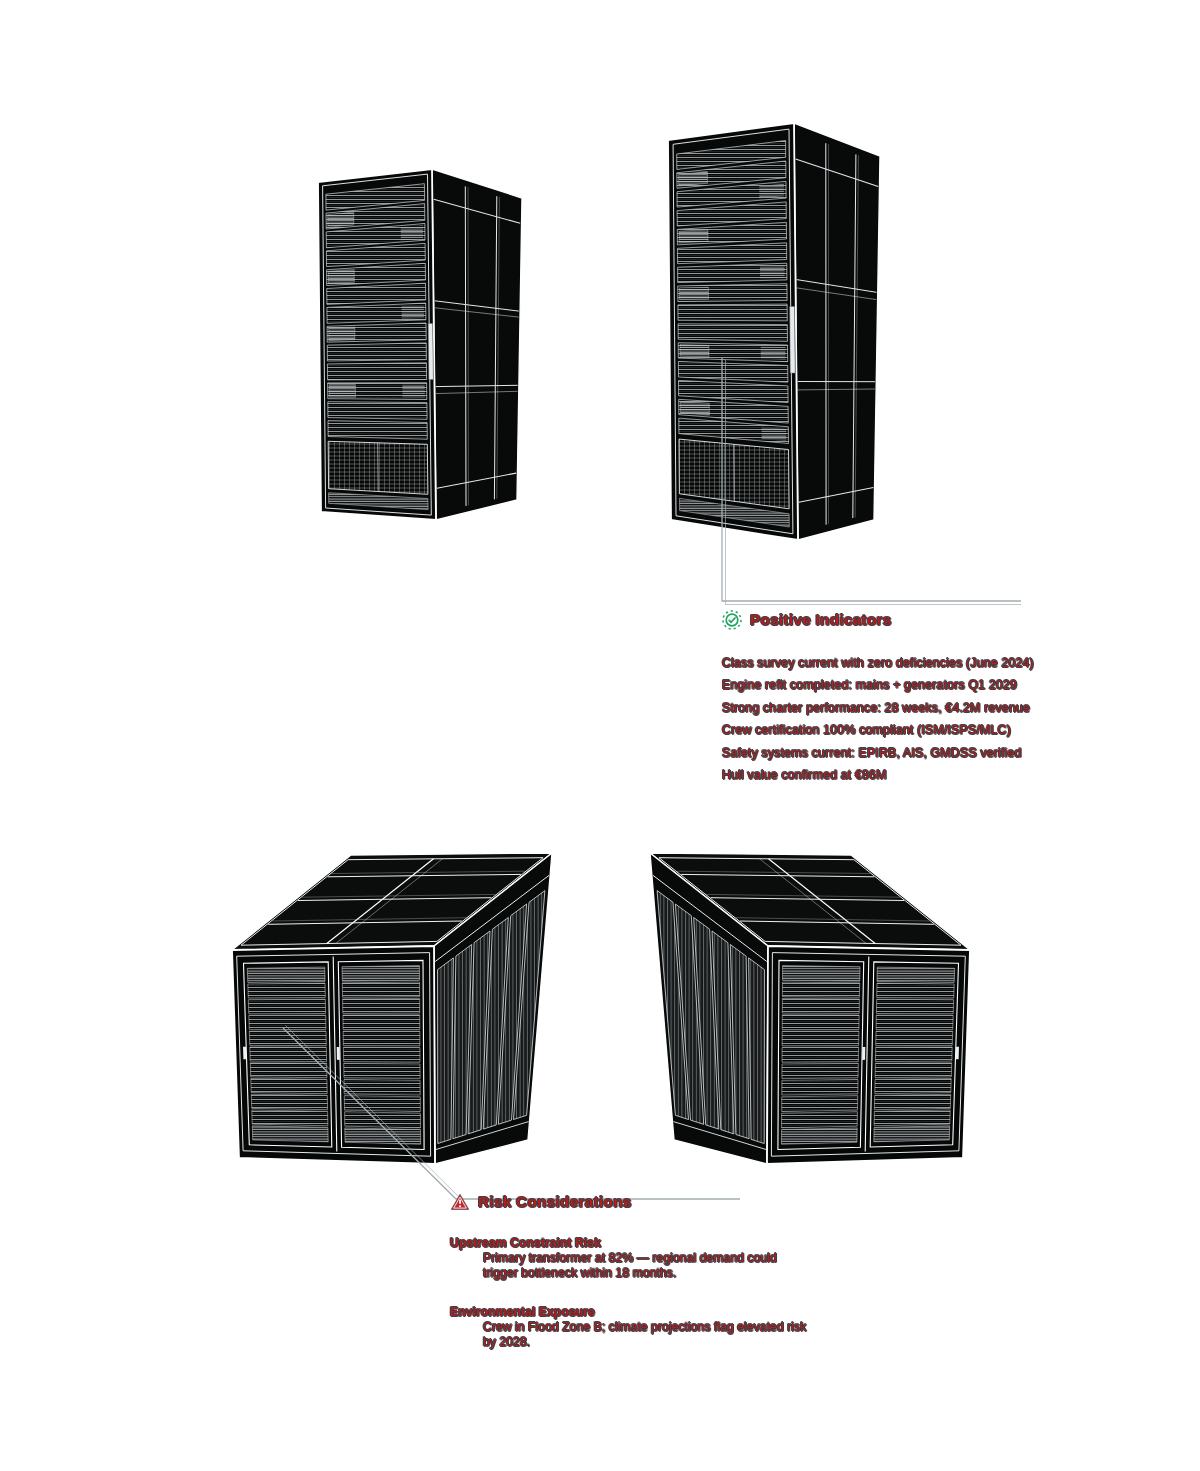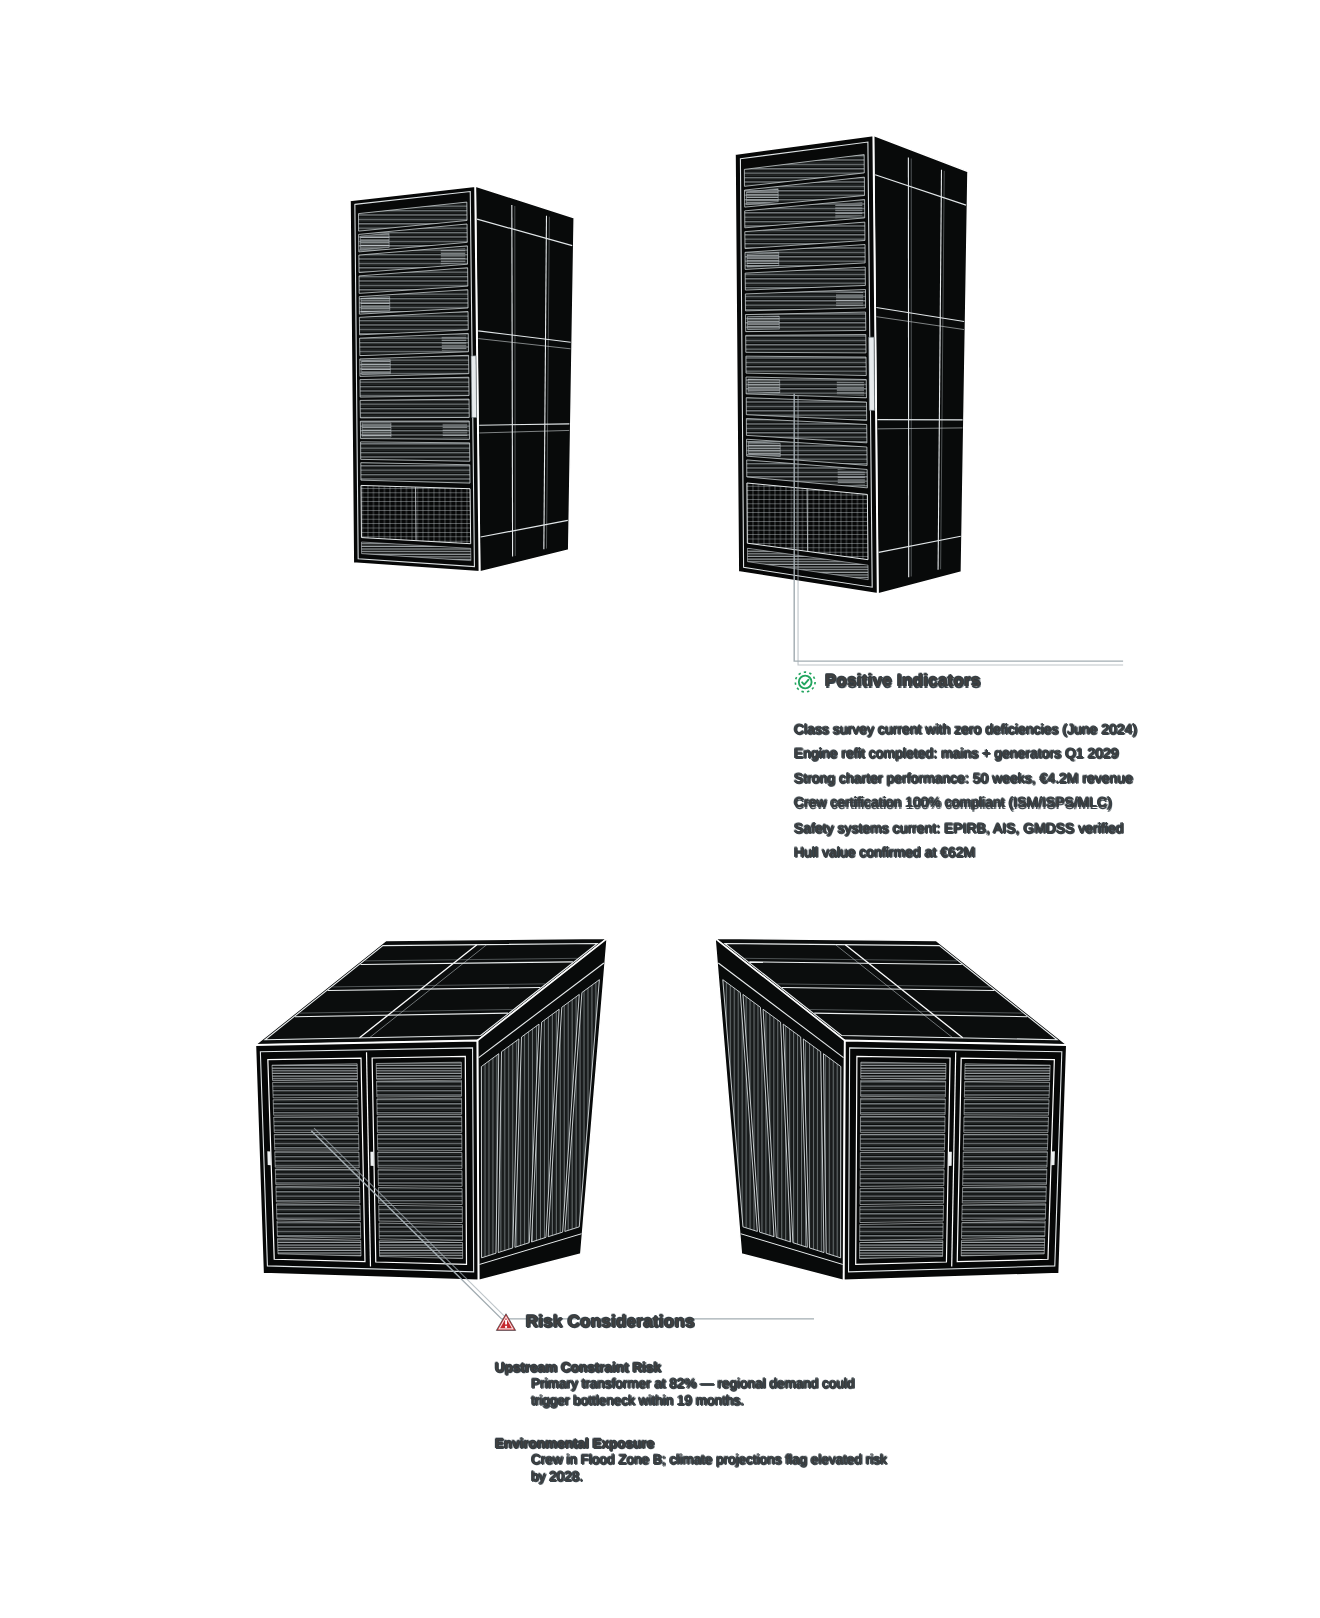--- a/index.html
+++ b/index.html
@@ -6,21 +6,21 @@
   html,body{margin:0;padding:0;}
   body{
     width:1200px;height:1471px;position:relative;background:#ffffff;
     font-family:"Liberation Sans", sans-serif;overflow:hidden;
   }
   .canvas{position:absolute;inset:0;}
   .fig{position:absolute;}
   .overlay{position:absolute;inset:0;width:1200px;height:1471px;pointer-events:none;}
   
   .etched{
-    color:#404040;
+    color:#b91c1c;
     text-shadow:
       -1px 0 rgba(47,58,64,.92), 1px 0 rgba(47,58,64,.92),
       0 -1px rgba(47,58,64,.92), 0 1px rgba(47,58,64,.92),
       -1px -1px rgba(47,58,64,.5), 1px 1px rgba(47,58,64,.5);
   }
   .ann{position:absolute;}
   .ann-head{display:flex;align-items:center;gap:8px;height:20px;}
   .ann-title{font-size:15.5px;font-weight:700;letter-spacing:.2px;white-space:nowrap;}
   .icon{width:20px;height:20px;flex:0 0 auto;display:block;}
   .pos-items{margin-top:22px;}
@@ -266,41 +266,41 @@
       <svg class="icon" viewBox="0 0 20 20" style="color: rgb(34, 165, 95);">
         <circle cx="10" cy="10" r="9" fill="none" stroke="currentColor" stroke-width="1.5" stroke-dasharray="2.2 2.9"></circle>
         <circle cx="10" cy="10" r="5.8" fill="none" stroke="currentColor" stroke-width="1.7"></circle>
         <path d="M7.2 10.3l1.9 2 3.9-4.4" fill="none" stroke="currentColor" stroke-width="1.7" stroke-linecap="round" stroke-linejoin="round"></path>
       </svg>
       <span class="ann-title etched">Positive Indicators</span>
     </div>
     <div class="pos-items">
       <div class="pos-item etched">Class survey current with zero deficiencies (June 2024)</div>
       <div class="pos-item etched">Engine refit completed: mains + generators Q1 2029</div>
-      <div class="pos-item etched">Strong charter performance: 50 weeks, €4.2M revenue</div>
+      <div class="pos-item etched">Strong charter performance: 28 weeks, €4.2M revenue</div>
       <div class="pos-item etched">Crew certification 100% compliant (ISM/ISPS/MLC)</div>
       <div class="pos-item etched">Safety systems current: EPIRB, AIS, GMDSS verified</div>
-      <div class="pos-item etched">Hull value confirmed at €62M</div>
+      <div class="pos-item etched">Hull value confirmed at €86M</div>
     </div>
   </div>
 
   <div class="ann" style="left:450px;top:1192px">
     <div class="ann-head">
       <svg class="icon" viewBox="0 0 20 19" style="color: rgb(197, 41, 46);">
         <path d="M10 1.8 L18.8 17 H1.2 Z" fill="currentColor" stroke="#3a4348" stroke-width="0.6" stroke-linejoin="round"></path>
         <path d="M10 4.6 L16.3 15.6 H3.7 Z" fill="none" stroke="rgba(255,255,255,0.85)" stroke-width="1"></path>
         <rect x="9.2" y="7" width="1.7" height="4.6" rx="0.8" fill="#ffffff"></rect>
         <circle cx="10.05" cy="13.8" r="1.05" fill="#ffffff"></circle>
       </svg>
       <span class="ann-title etched">Risk Considerations</span>
     </div>
     <div class="risk-sec first">
       <div class="risk-sub etched">Upstream Constraint Risk</div>
       <div class="risk-line etched">Primary transformer at 82% — regional demand could</div>
-      <div class="risk-line etched">trigger bottleneck within 19 months.</div>
+      <div class="risk-line etched">trigger bottleneck within 18 months.</div>
     </div>
     <div class="risk-sec">
       <div class="risk-sub etched">Environmental Exposure</div>
       <div class="risk-line etched">Crew in Flood Zone B; climate projections flag elevated risk</div>
       <div class="risk-line etched">by 2028.</div>
     </div>
   </div>
 
 </div>
 

